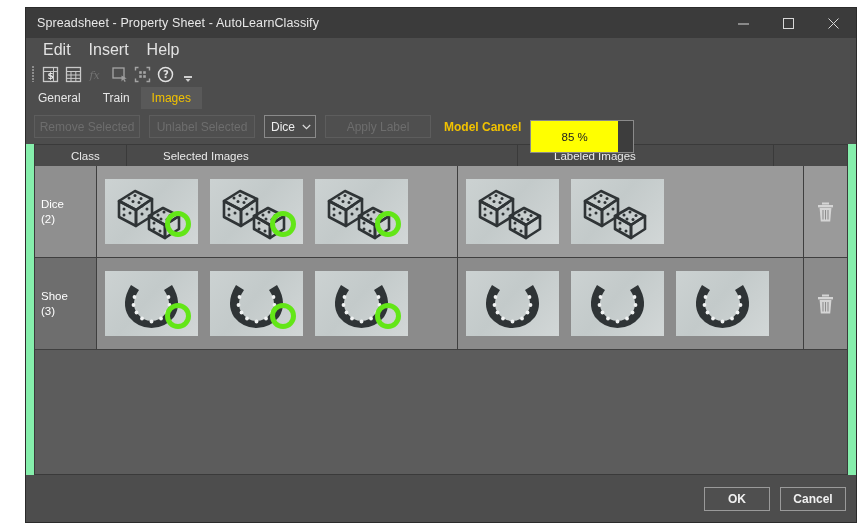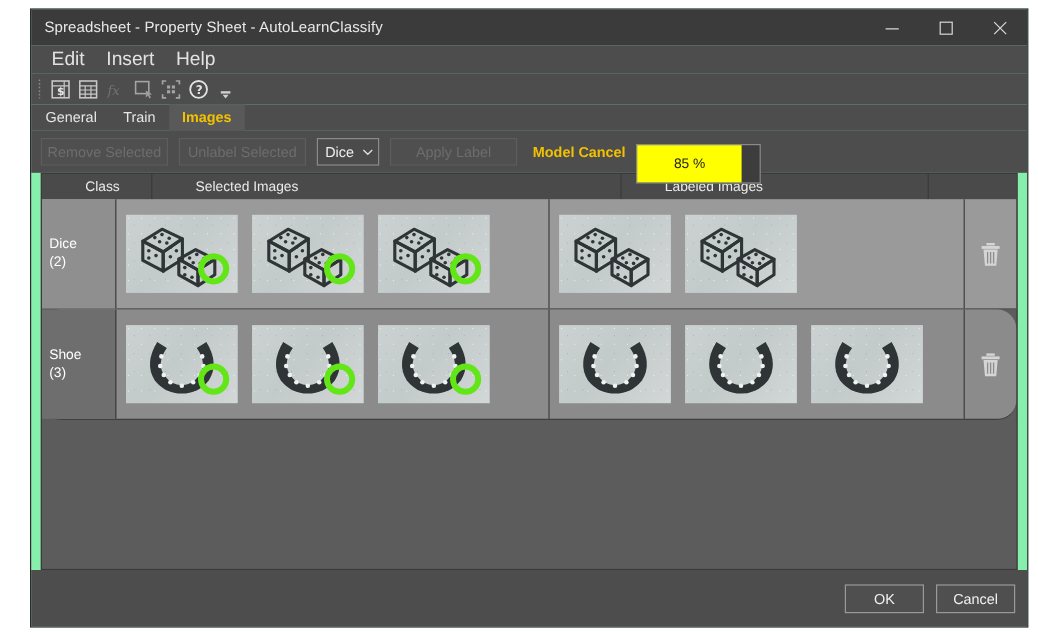--- a/index.html
+++ b/index.html
@@ -121,21 +121,20 @@
   .tab {
     display: flex;
     align-items: center;
     padding: 0 11px;
     font-size: 12px;
     color: #e6e6e6;
   }
   .tab.active {
     background: #595959;
     color: #f2c200;
-    font-weight: bold;
   }
   
   .actionbar {
     height: 35px;
     background: #4d4d4d;
     display: flex;
     align-items: center;
     padding-left: 8px;
     flex: 0 0 auto;
   }
@@ -249,21 +248,21 @@
     align-items: flex-start;
     justify-content: center;
     padding-left: 6px;
     color: #f0f0f0;
     font-size: 11.5px;
     line-height: 15px;
   }
   .row-dice .cell-class { background: #8f8f8f; }
   .row-shoe .cell-class { background: #6e6e6e; }
   .row-dice { background: #9a9a9a; }
-  .row-shoe { background: #8b8b8b; border-radius: 16px; }
+  .row-shoe { background: #8b8b8b; }
   .row-dice .cell-class, .row-shoe .cell-class { color: #ffffff; }
   .thumbs {
     padding-left: 8px;
     gap: 12px;
   }
   .thumb {
     position: relative;
     width: 93px;
     height: 65px;
     background: #c9cfcf;
@@ -300,20 +299,21 @@
   }
   
   .footer {
     height: 47px;
     display: flex;
     align-items: center;
     justify-content: flex-end;
     padding-right: 10px;
     flex: 0 0 auto;
     background: #4d4d4d;
+    font-weight: bold;
   }
   .btn-dialog {
     width: 66px;
     height: 24px;
     background: #4f4f4f;
     border: 1px solid #9a9a9a;
     color: #f0f0f0;
     font-size: 12px;
     display: flex;
     align-items: center;

